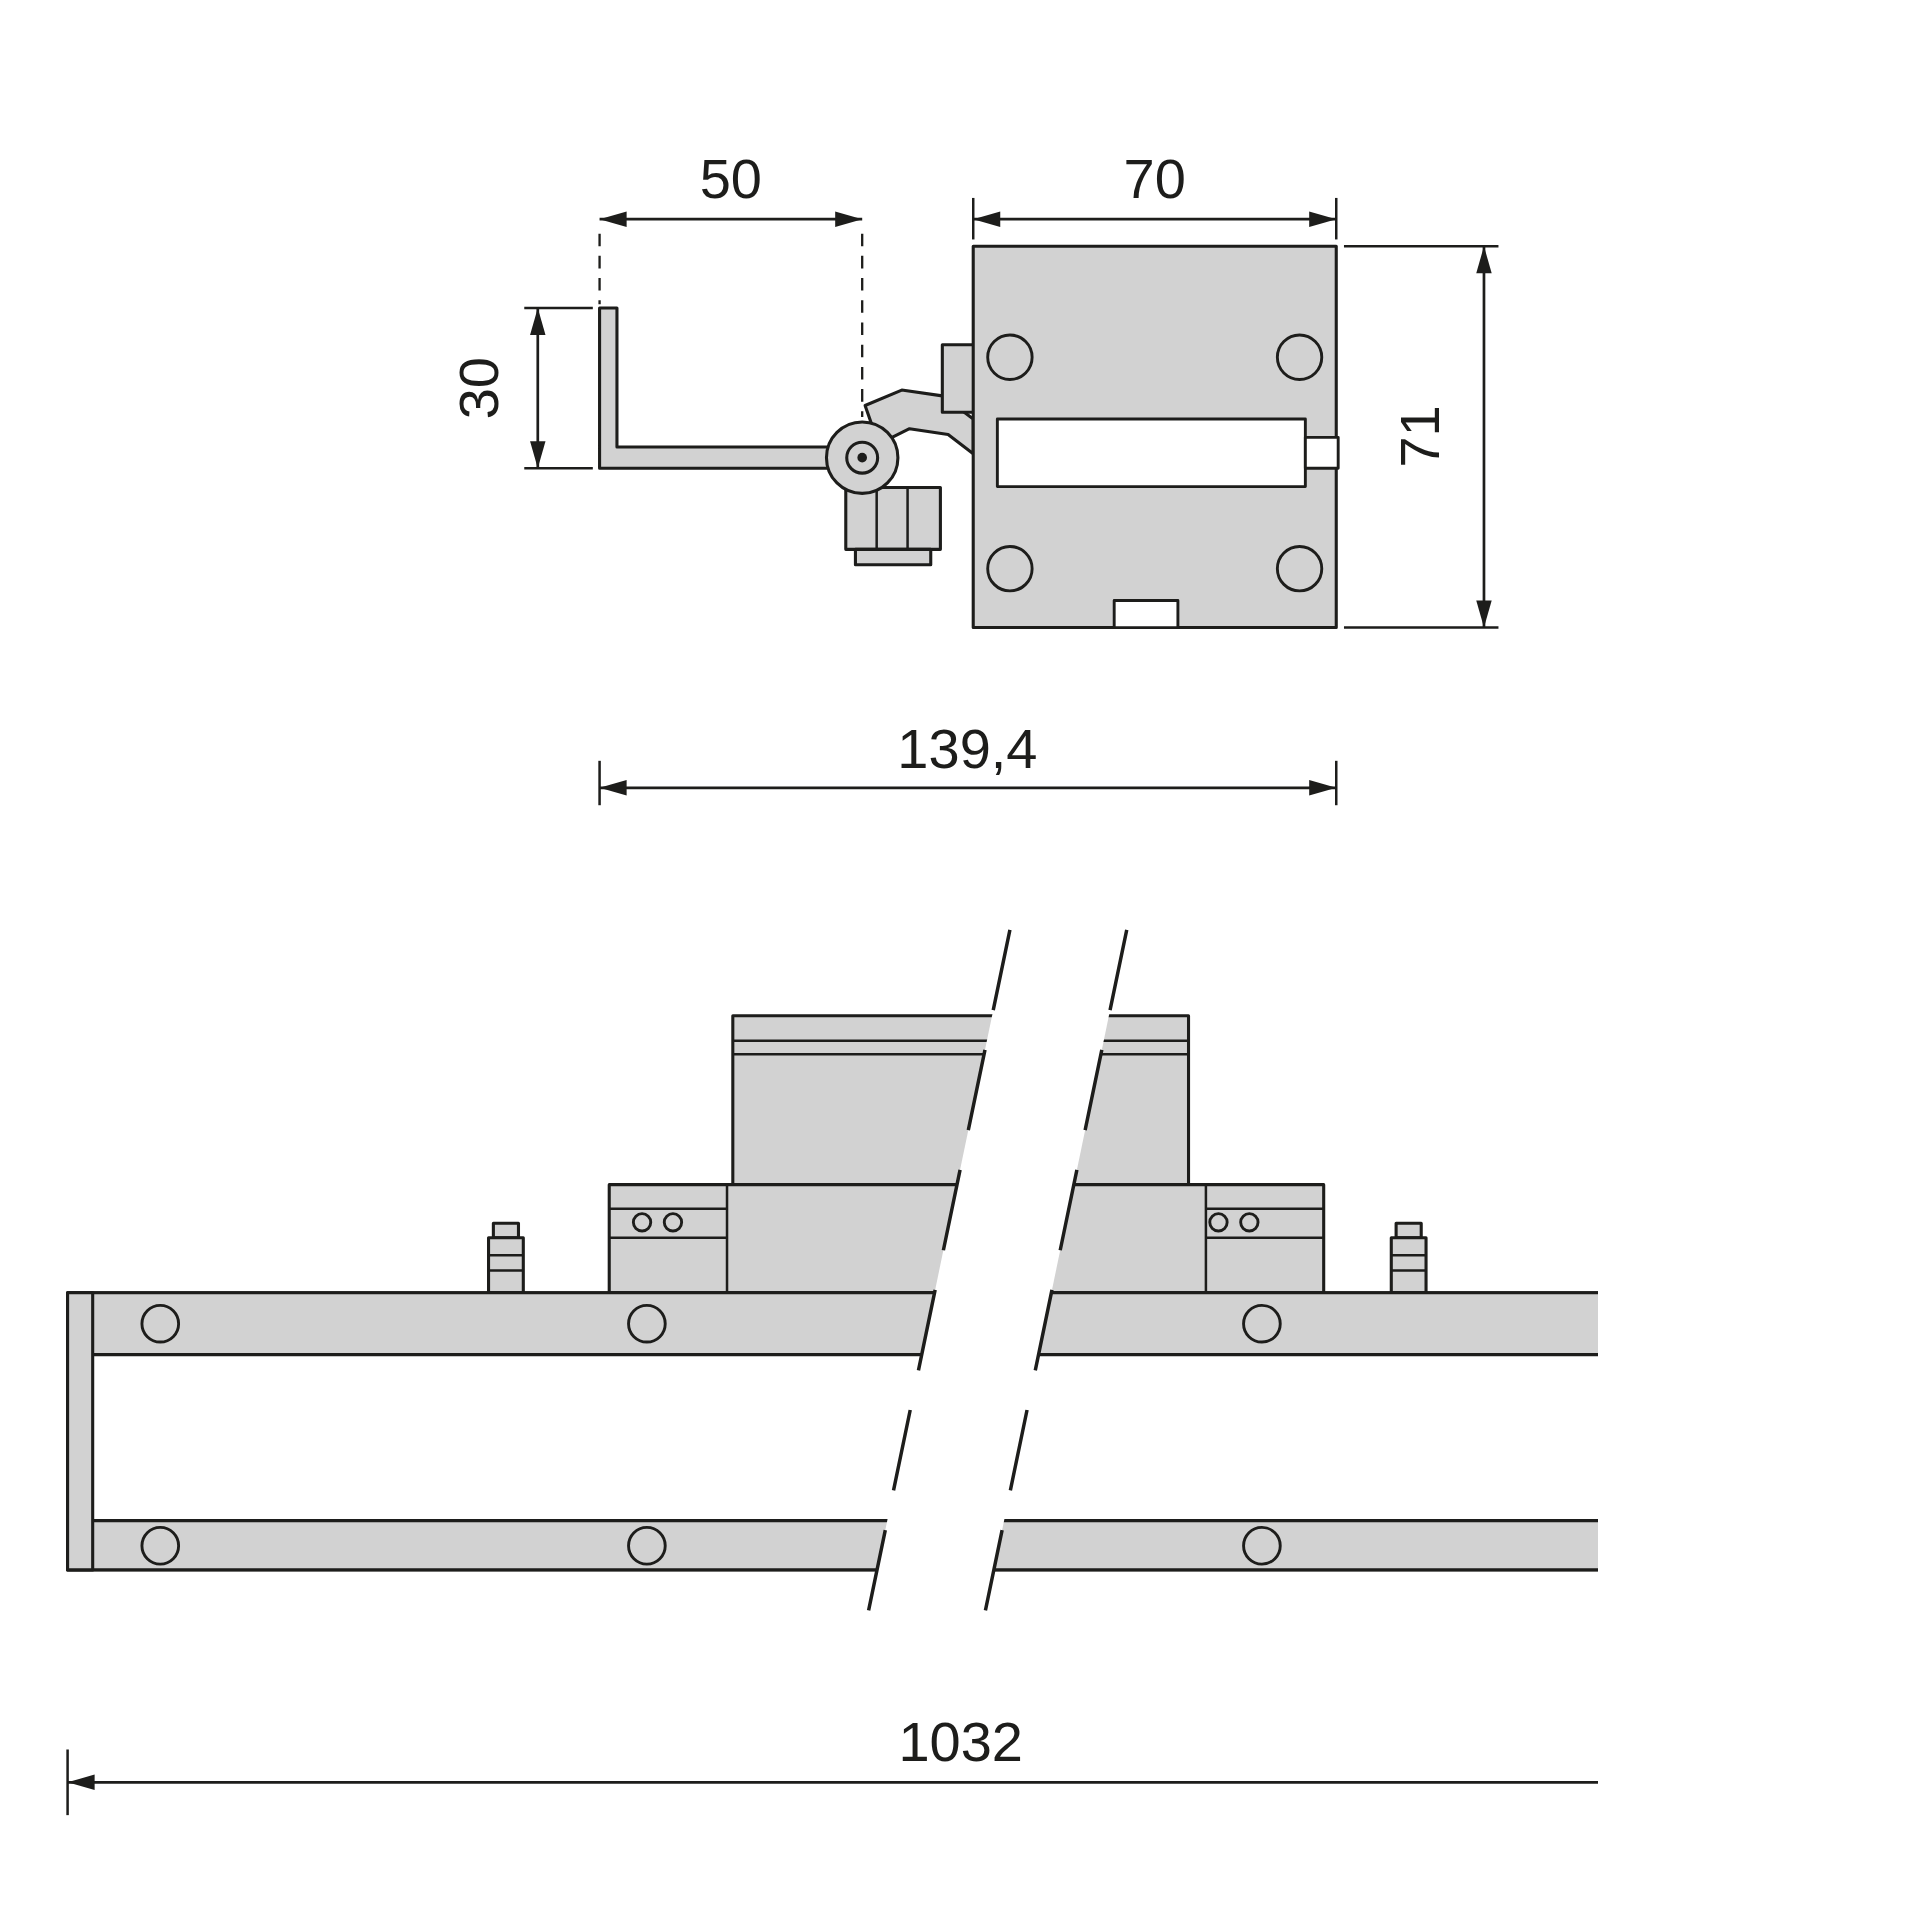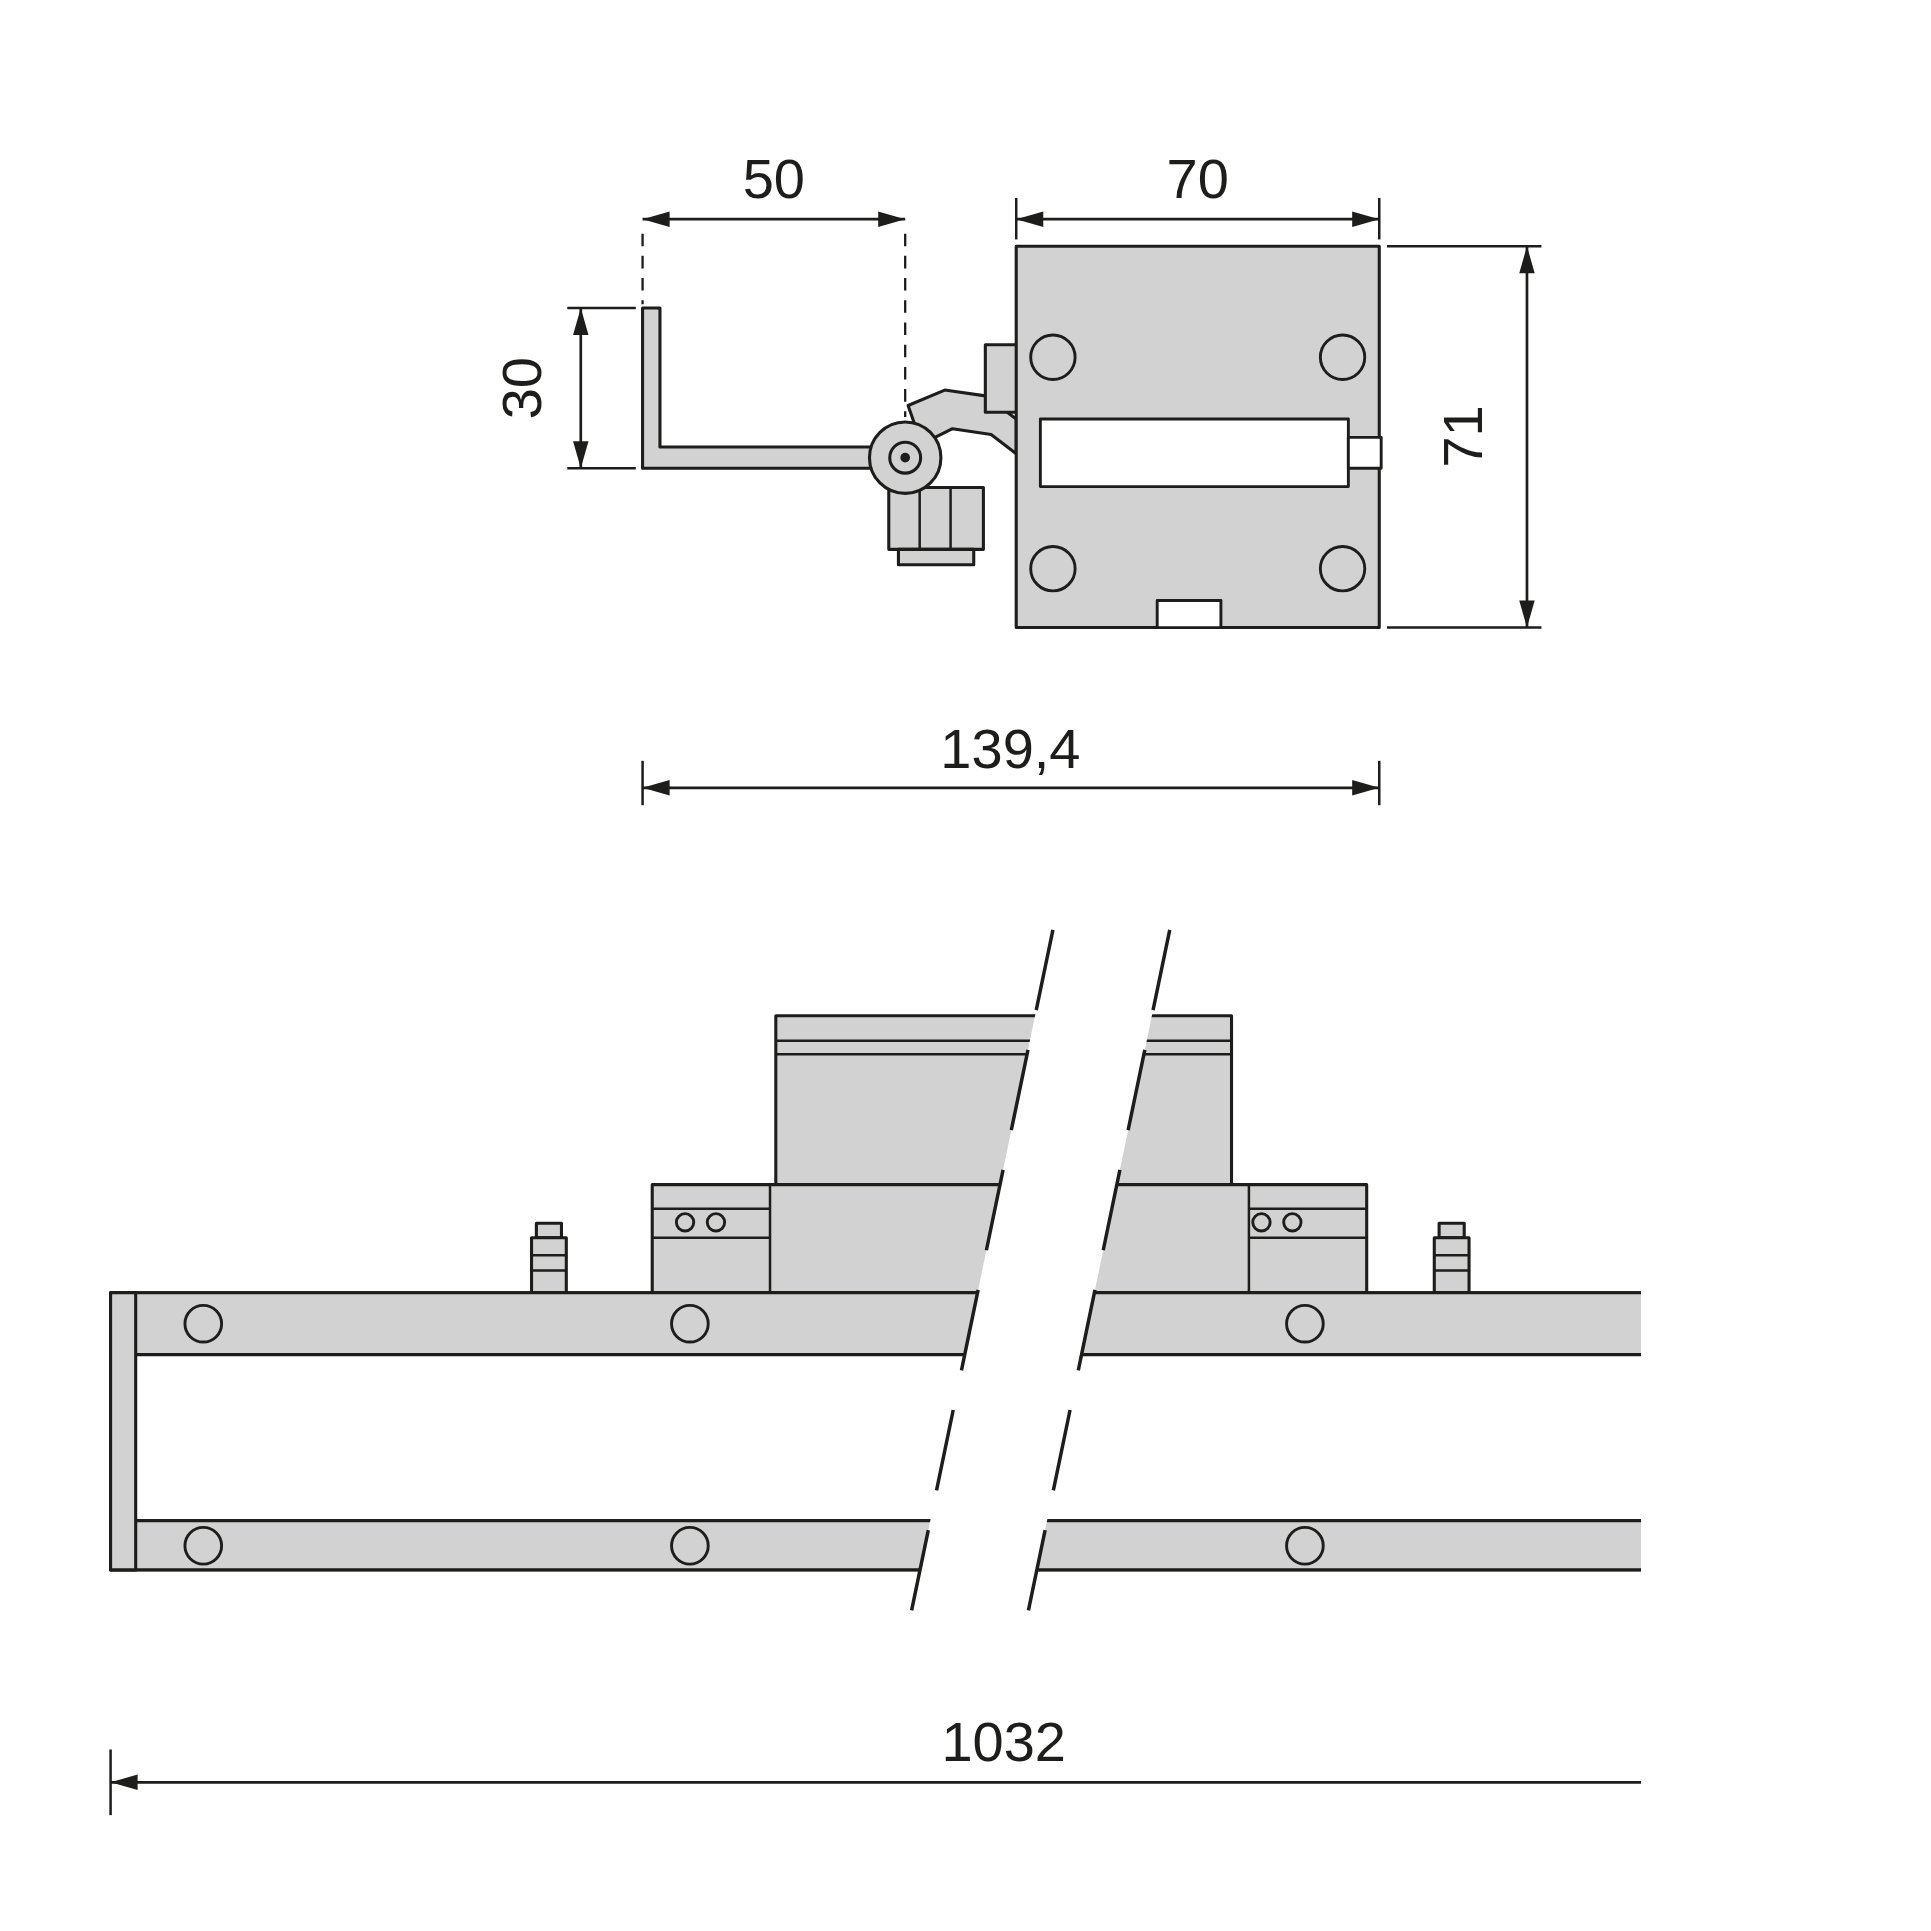--- a/index.html
+++ b/index.html
@@ -1,16 +1,16 @@
 <!DOCTYPE html>
 <html><head>
 <meta charset="utf-8">
 <style>
   html,body{margin:0;padding:0;background:#ffffff;}
-  #canvas{position:relative;width:1598px;height:1931px;background:#ffffff;overflow:hidden;margin-left:43px;}
+  #canvas{position:relative;width:1598px;height:1931px;background:#ffffff;overflow:hidden;}
   svg{position:absolute;left:0;top:0;}
   .part{fill:#d2d2d2;stroke:#1d1d1b;stroke-width:3.2;stroke-linejoin:round;}
   .partW{fill:#ffffff;stroke:#1d1d1b;stroke-width:3;stroke-linejoin:round;}
   .hole{fill:none;stroke:#1d1d1b;stroke-width:3;}
   .ln{stroke:#1d1d1b;stroke-width:2.6;fill:none;}
   .dim{stroke:#1d1d1b;stroke-width:2.8;fill:none;}
   .arrow{fill:#1d1d1b;stroke:none;}
   .dash{stroke:#1d1d1b;stroke-width:2.4;stroke-dasharray:13 10;fill:none;}
   .brk{stroke:#1d1d1b;stroke-width:3.6;stroke-dasharray:85 42;fill:none;}
   .mask{fill:#ffffff;stroke:none;}

